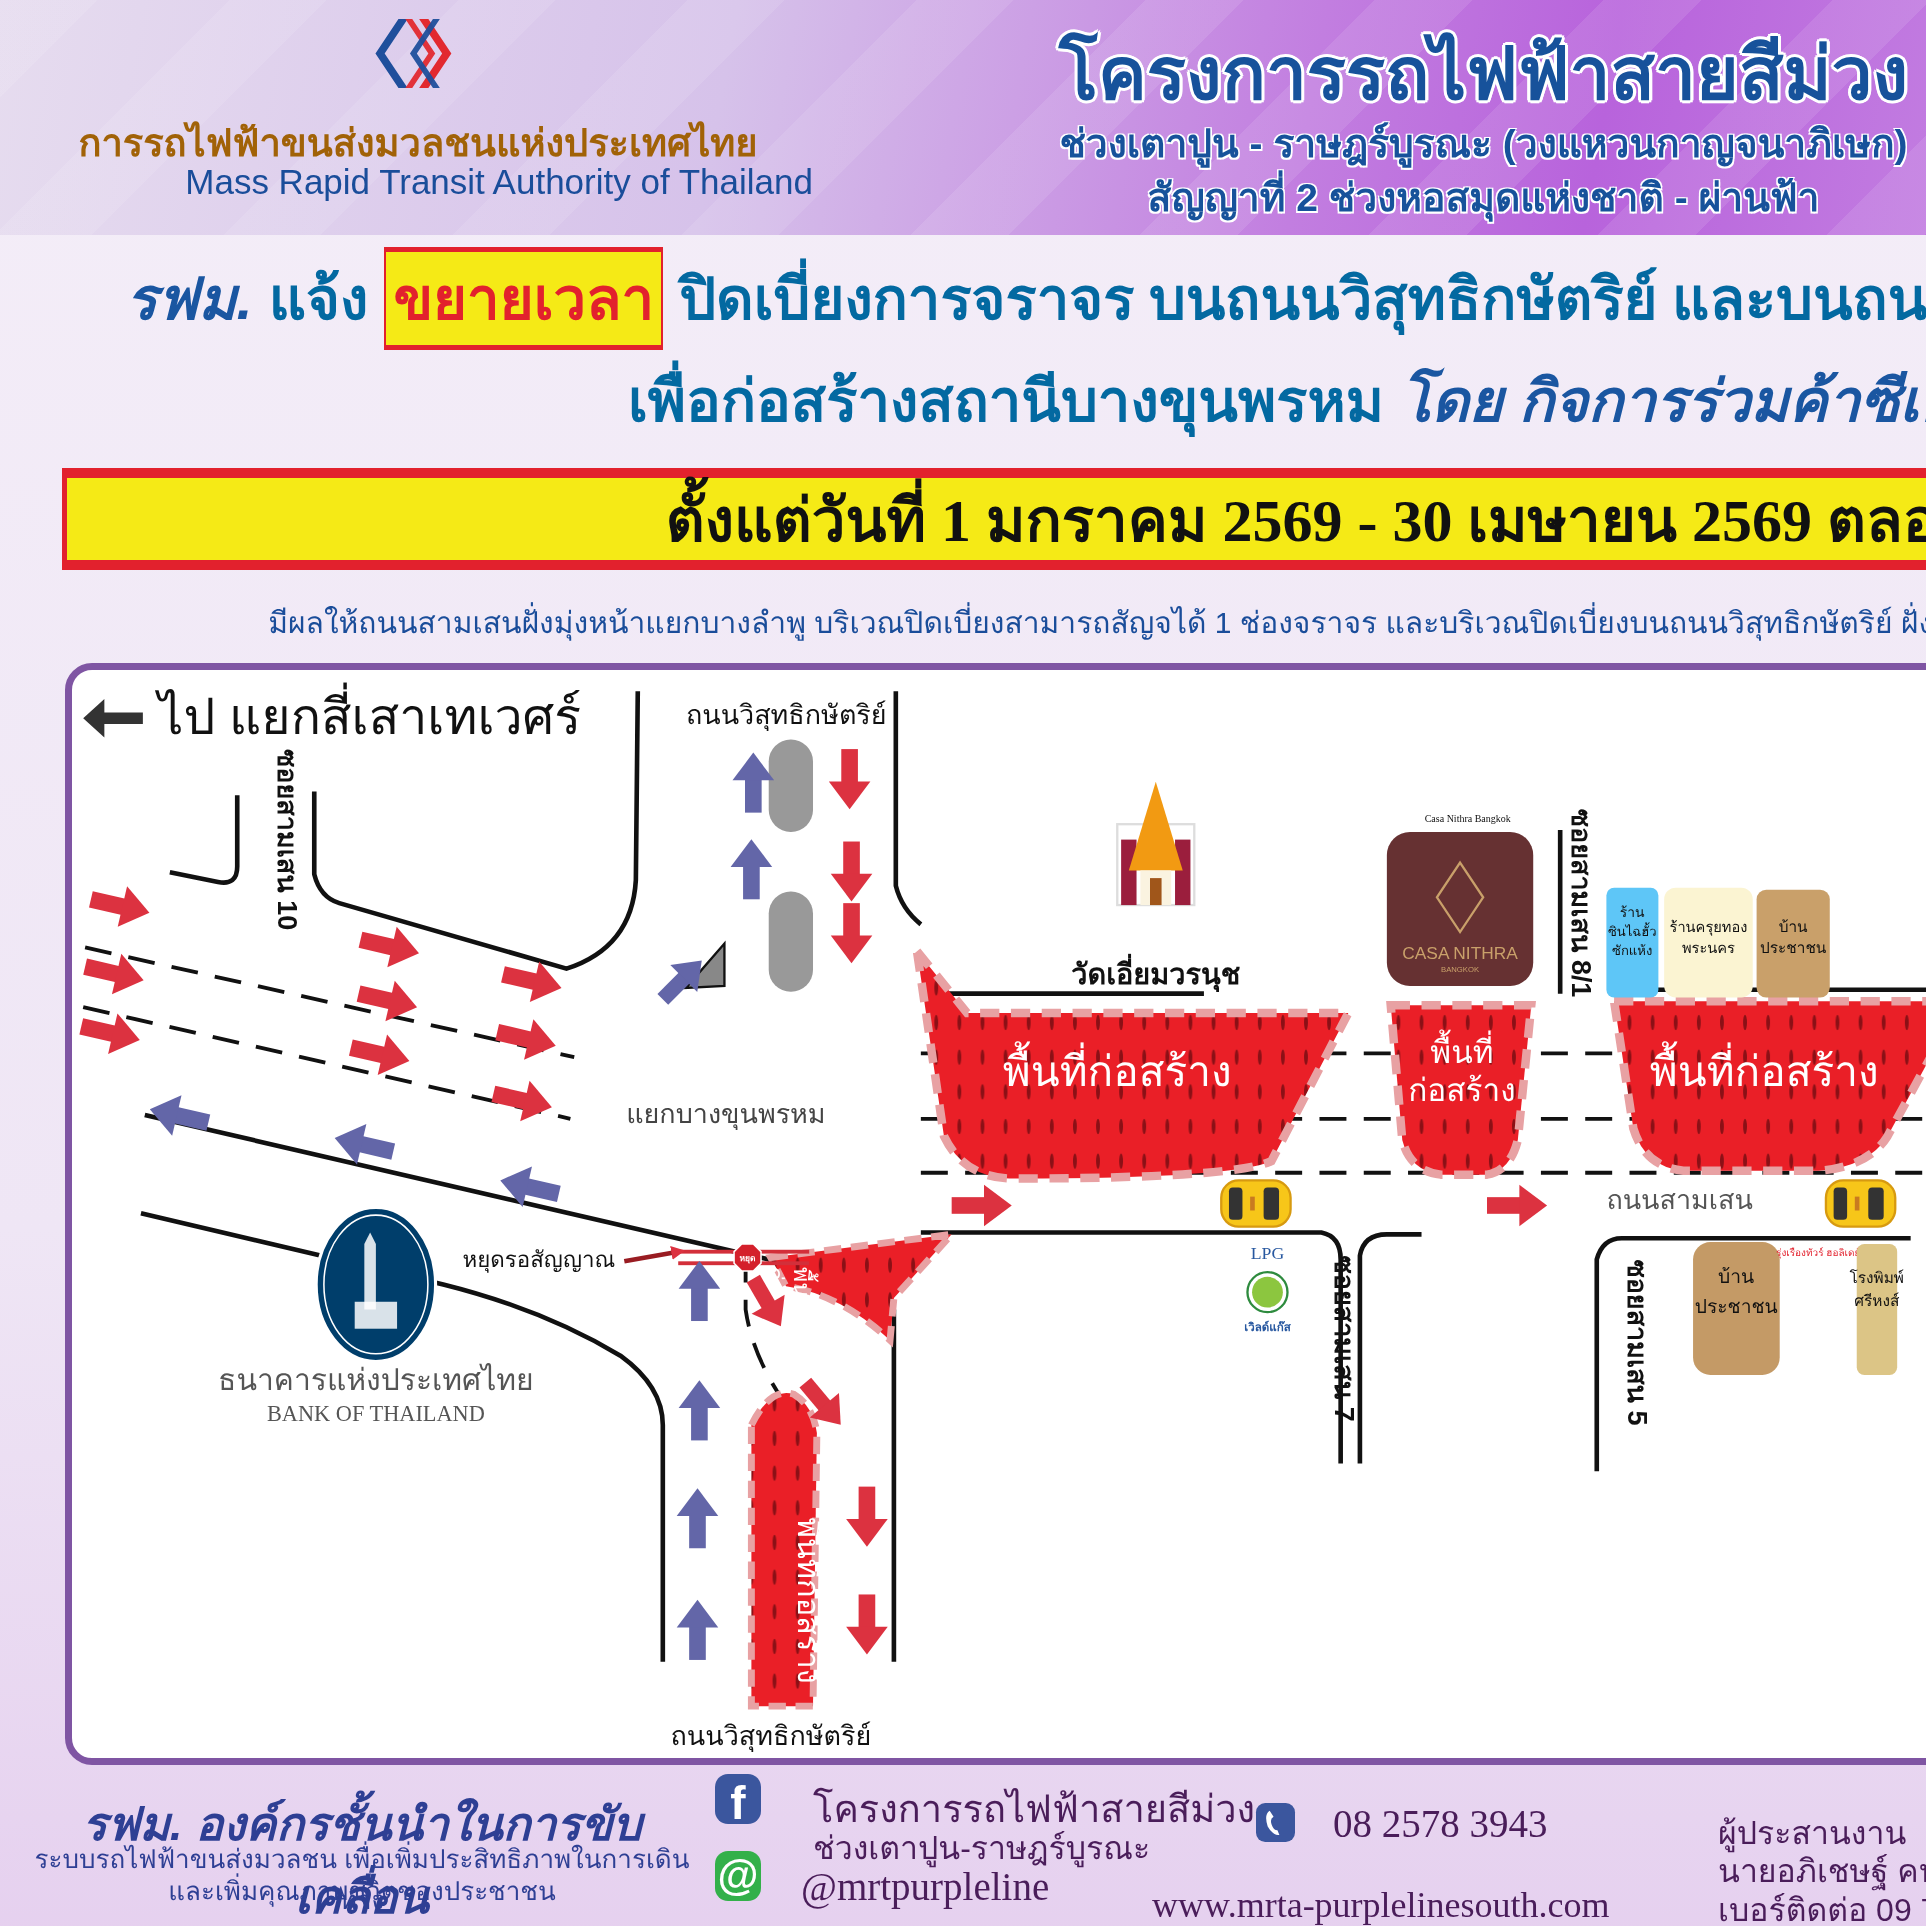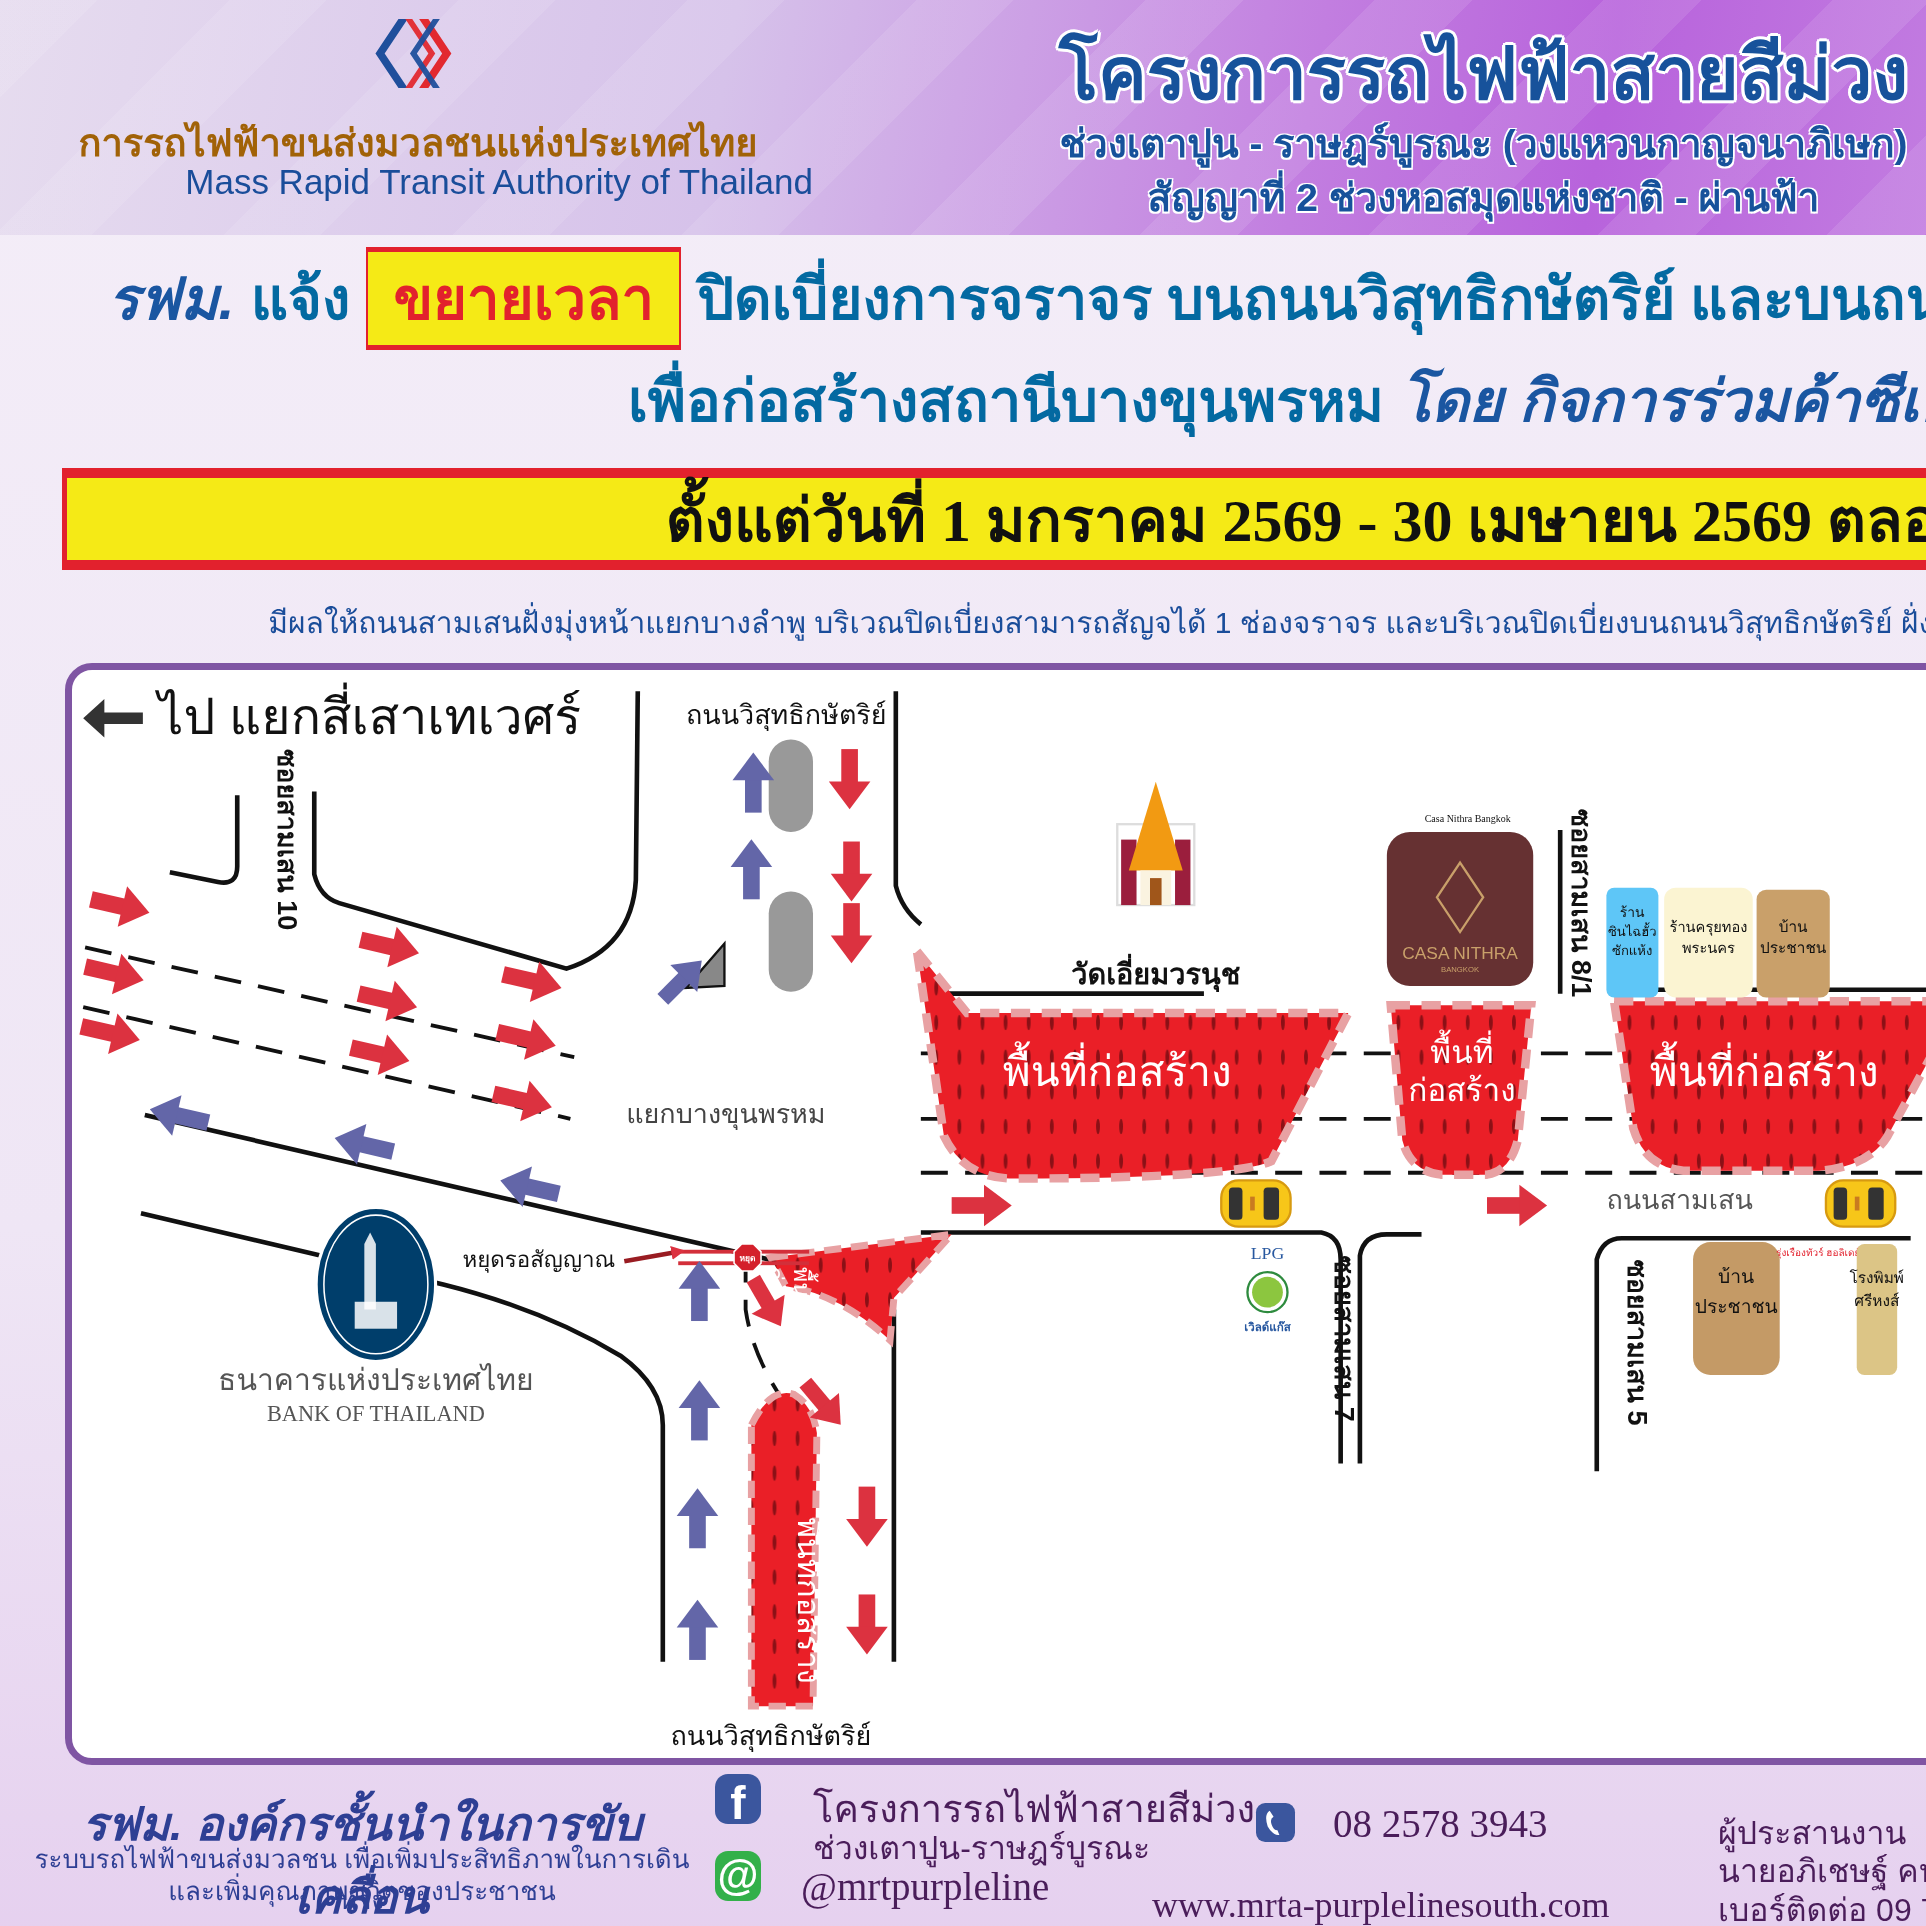--- a/index.html
+++ b/index.html
@@ -17,21 +17,21 @@
   .org-en{left:23px;top:162px;width:790px;text-align:right;font-size:35px;color:#1a4d9a;z-index:2;font-family:"Liberation Sans",sans-serif;}
   .proj-title{left:1021px;top:15.4px;width:925px;text-align:center;font-size:73px;font-weight:bold;color:#17529b;z-index:2;
     text-shadow:-2.3px -2.3px 0 #fff,2.3px -2.3px 0 #fff,-2.3px 2.3px 0 #fff,2.3px 2.3px 0 #fff,0 3.1px 0 #fff,0 -3.1px 0 #fff,3.1px 0 0 #fff,-3.1px 0 0 #fff;font-family:"Liberation Sans",sans-serif;}
   .proj-sub{left:1021px;width:925px;text-align:center;font-size:39px;font-weight:bold;color:#17529b;z-index:2;
     text-shadow:-1.5px -1.5px 0 #fff,1.5px -1.5px 0 #fff,-1.5px 1.5px 0 #fff,1.5px 1.5px 0 #fff;font-family:"Liberation Sans",sans-serif;}
   
   .hl1{left:0;top:247px;width:2912px;text-align:center;font-size:58px;font-weight:bold;font-family:"Liberation Sans",sans-serif;}
   .hl2{left:0;top:354px;width:2912px;text-align:center;font-size:58px;font-weight:bold;font-family:"Liberation Sans",sans-serif;}
   .hl-blue{color:#1a56a1;font-style:italic;}
   .hl-red{color:#0369a1;font-family:Liberation Serif, serif;}
-  .hl-badge{display:inline-block;background:#f5ea16;border-top:5.4px solid #e2212d;border-bottom:5.4px solid #e2212d;border-left:2.3px solid #e2212d;border-right:2.3px solid #e2212d;padding:0 25px;color:#e2212d;}
+  .hl-badge{display:inline-block;background:#f5ea16;border-top:5.4px solid #e2212d;border-bottom:5.4px solid #e2212d;border-left:2.3px solid #e2212d;border-right:2.3px solid #e2212d;padding:0 7px;color:#e2212d;}
   .date-box{left:62px;top:468px;width:2785px;height:102px;background:#f5ea16;border:5.4px solid #e2212d;border-top-width:10px;border-bottom-width:10px;box-sizing:border-box;
     display:flex;align-items:center;justify-content:center;font-size:60px;font-weight:bold;color:#111;font-family:"Liberation Serif",serif;}
   .notice{left:0;top:599px;width:2912px;text-align:center;font-size:30px;color:#1a4d9a;font-family:"Liberation Sans",sans-serif;}
   
   .map{left:65px;top:663px;width:2781px;height:1102px;border:7px solid #7f55a3;border-radius:27px;background:#fff;box-sizing:border-box;overflow:hidden;}
   .map svg{position:absolute;left:-72px;top:-670px;}
   
   .ft-slogan{left:23px;top:1787px;width:678px;text-align:center;font-size:46px;font-weight:bold;font-style:italic;color:#2e3f94;font-family:"Liberation Sans",sans-serif;}
   .ft-sub{left:23px;width:678px;text-align:center;font-size:26px;color:#2e3f94;font-family:"Liberation Sans",sans-serif;}
   .fb-icon{left:715px;top:1774px;width:46px;height:50px;background:#3b569e;border-radius:13px;color:#fff;font-size:46px;font-weight:bold;text-align:center;line-height:58px;font-family:"Liberation Sans",sans-serif;}

